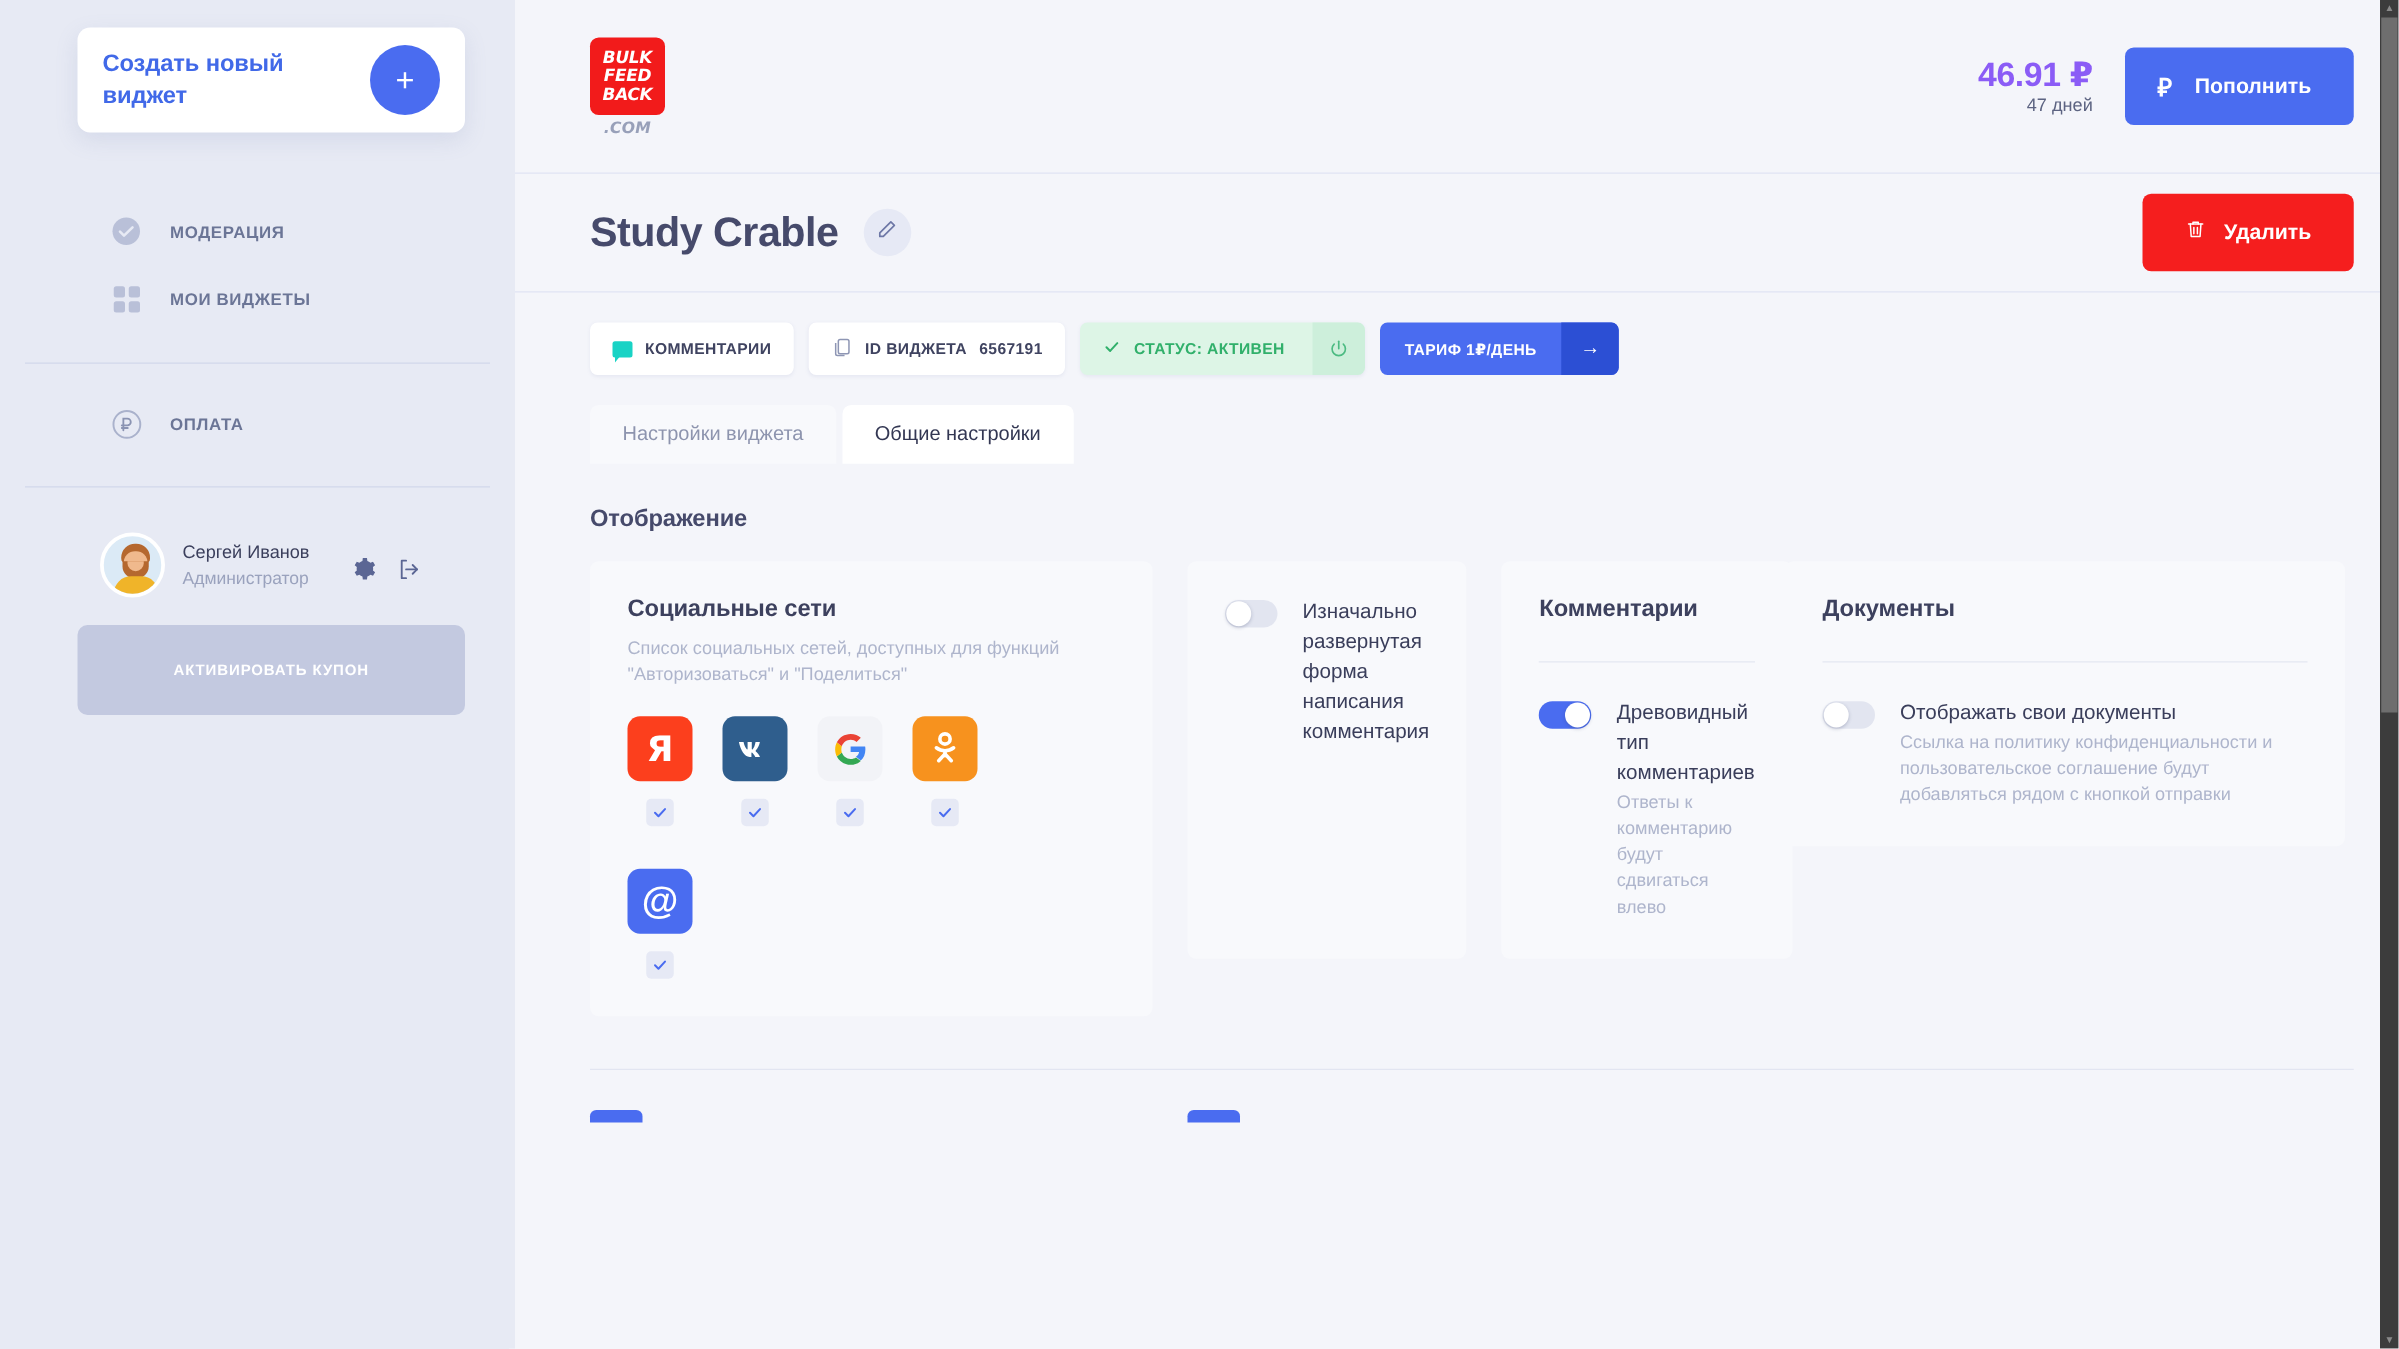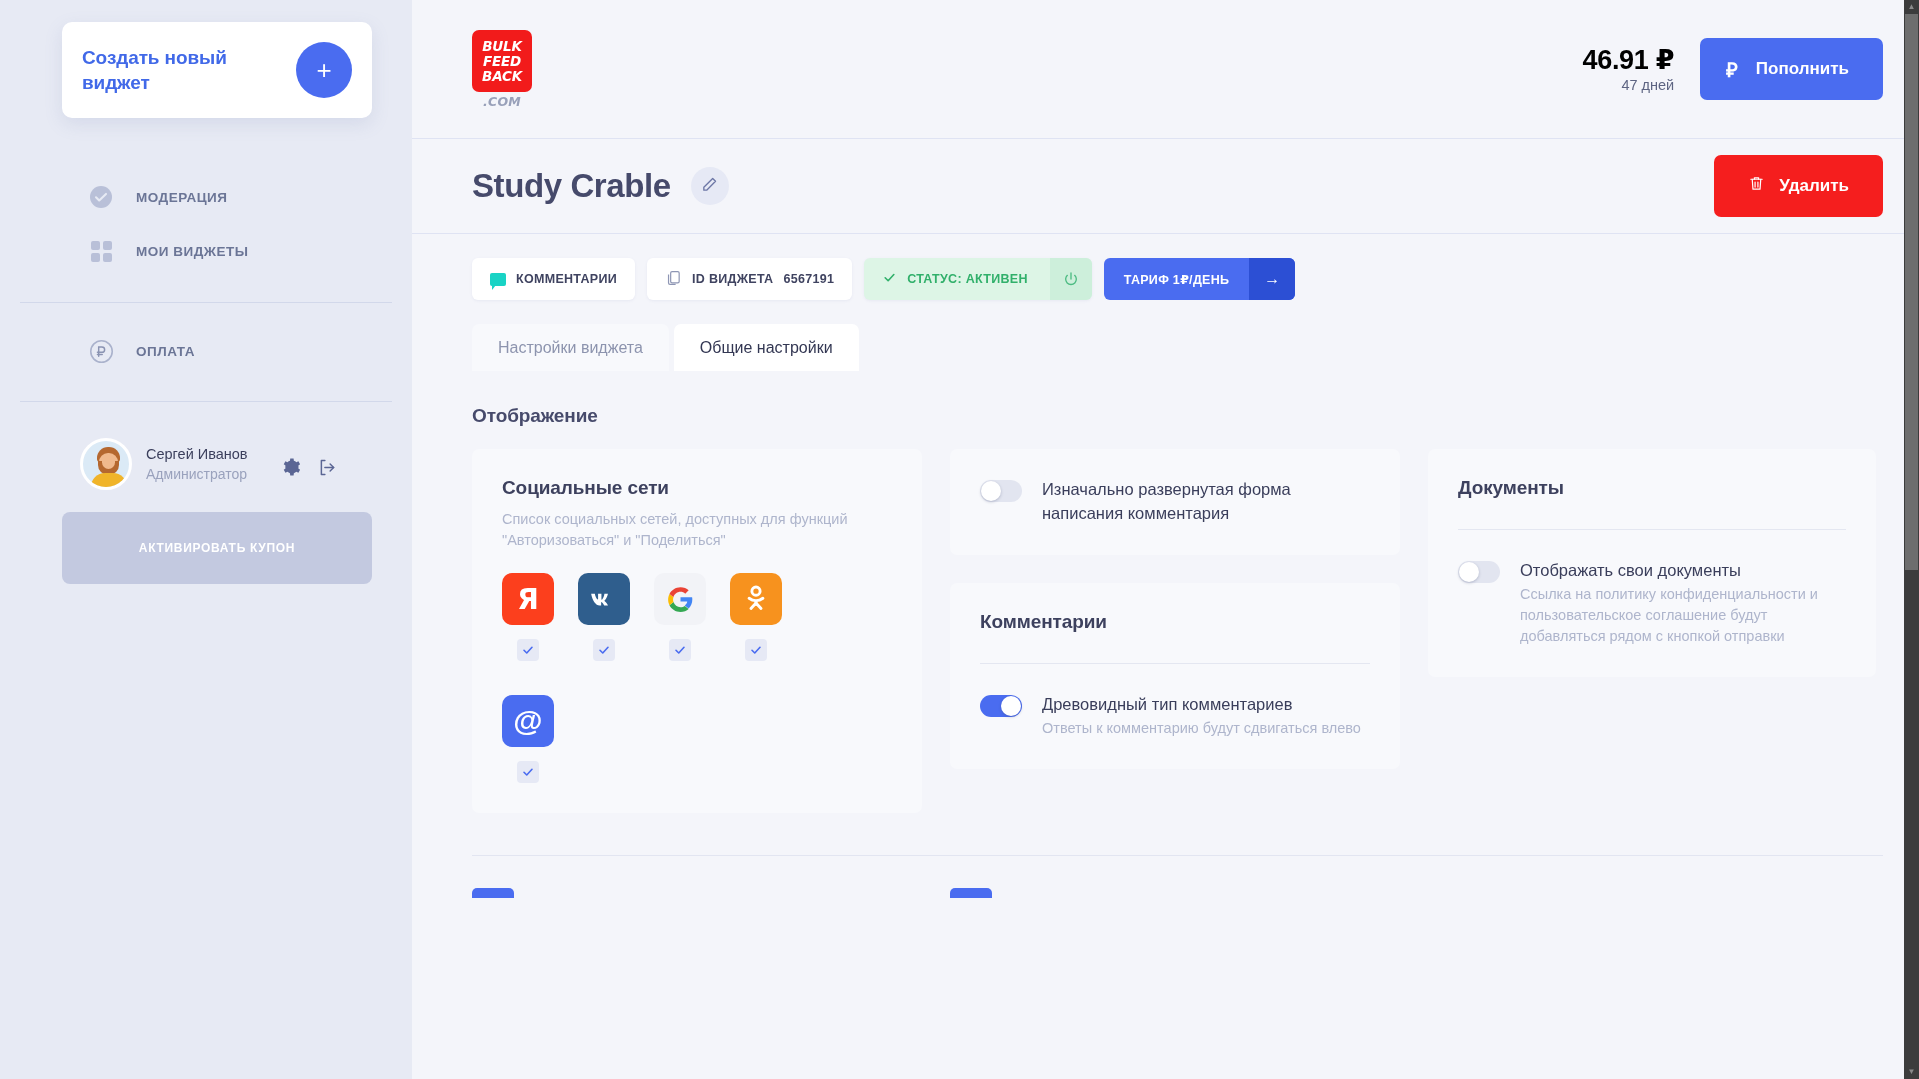--- a/index.html
+++ b/index.html
@@ -13,21 +13,21 @@
 
   
   .sidebar {
     width: 412px; height: 1079px;
     background: #e7eaf4;
     flex: 0 0 412px;
     position: relative;
   }
   .create-card {
     margin: 22px 40px 0 62px;
-    height: 96px;
+    height: 84px;
     background: #ffffff;
     border-radius: 10px;
     box-shadow: 0 6px 18px rgba(120,130,180,0.16);
     display: flex; align-items: center;
     padding: 0 20px 0 20px;
     justify-content: space-between;
   }
   .create-card-label {
     color: #4169e8;
     font-size: 19px;
@@ -139,21 +139,21 @@
   }
   .logo-com {
     color: #98a0b9; font-size: 12.5px; font-weight: 700; font-style: italic;
     margin-top: 2px; letter-spacing: 0.2px;
     font-family: "DejaVu Sans", sans-serif;
   }
   .topbar-right {
     margin-left: auto; display: flex; align-items: center; gap: 26px;
   }
   .balance { text-align: right; }
-  .balance-amt { font-size: 27px; font-weight: 700; color: #000000; line-height: 30px; letter-spacing: -0.3px; }
+  .balance-amt { font-size: 27px; font-weight: 700; color: #8b5cf6; line-height: 30px; letter-spacing: -0.3px; }
   .balance-days { font-size: 14.5px; color: #5d6482; margin-top: 2px; }
   .topup {
     background: #4a6cf0; color: #fff;
     height: 62px; border-radius: 7px;
     display: flex; align-items: center; gap: 18px;
     padding: 0 34px 0 26px;
     font-size: 17px; font-weight: 700;
     border: none; cursor: pointer;
   }
   .topup .rub { font-size: 20px; font-weight: 700; }
@@ -284,21 +284,21 @@
     position: absolute; width: 20px; height: 20px; border-radius: 50%;
     background: #fff; top: 1px; left: 1px;
     box-shadow: 0 1px 3px rgba(60,70,110,0.30);
   }
   .toggle.on { background: #4a6cf0; }
   .toggle.on .knob { left: 21px; }
   .toggle-text { flex: 1; }
   .toggle-label { font-size: 16.5px; color: #3a3e5b; line-height: 24px; }
   .toggle-hint { font-size: 14.5px; color: #aeb5cc; line-height: 21px; margin-top: 2px; }
 
-  .gcell { display: flex; flex-direction: column; gap: 28px; }
+  .gcell { display: flex; flex-direction: row; gap: 28px; }
 
   .bottom-rule { height:1px; background:#e2e5f1; margin-top: 42px; }
   .privacy-title { font-size: 19px; font-weight: 700; color: #464a6b; margin-top: 40px; }
   .privacy-row { display: flex; gap: 28px; margin-top: 32px; }
   .pv-toggle { width: 42px; height: 10px; border-radius: 5px 5px 0 0; background: #4a6cf0; }
 
   
   .scrollbar {
     position: absolute; right: 0; top: 0;
     width: 15px; height: 1079px;

